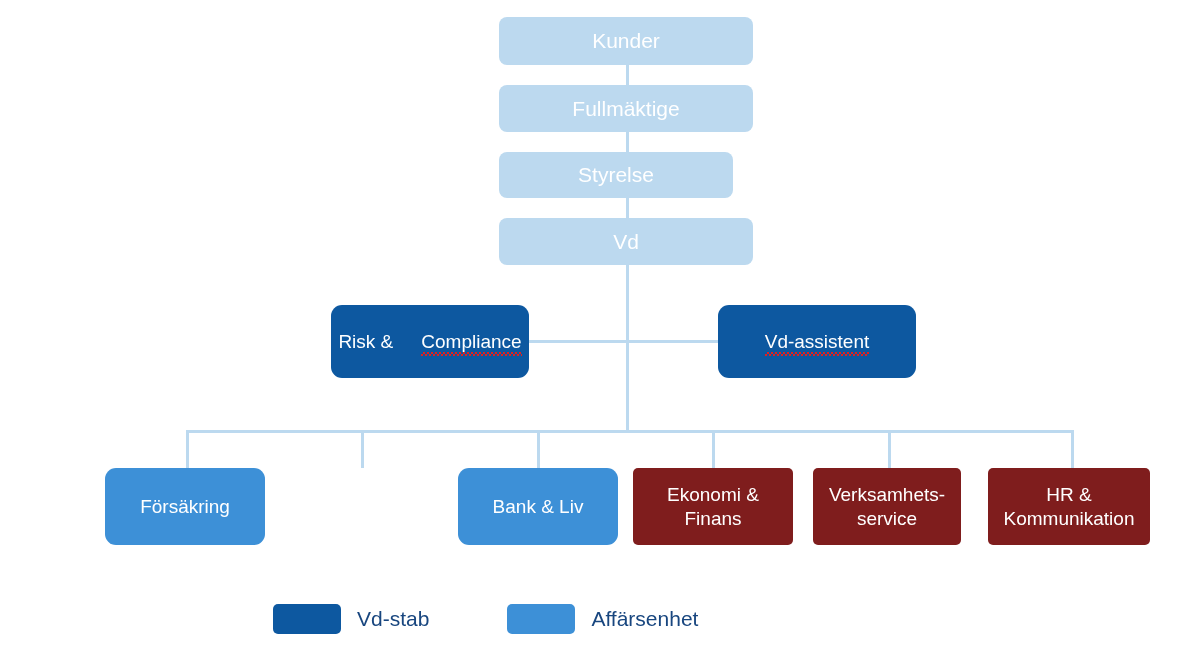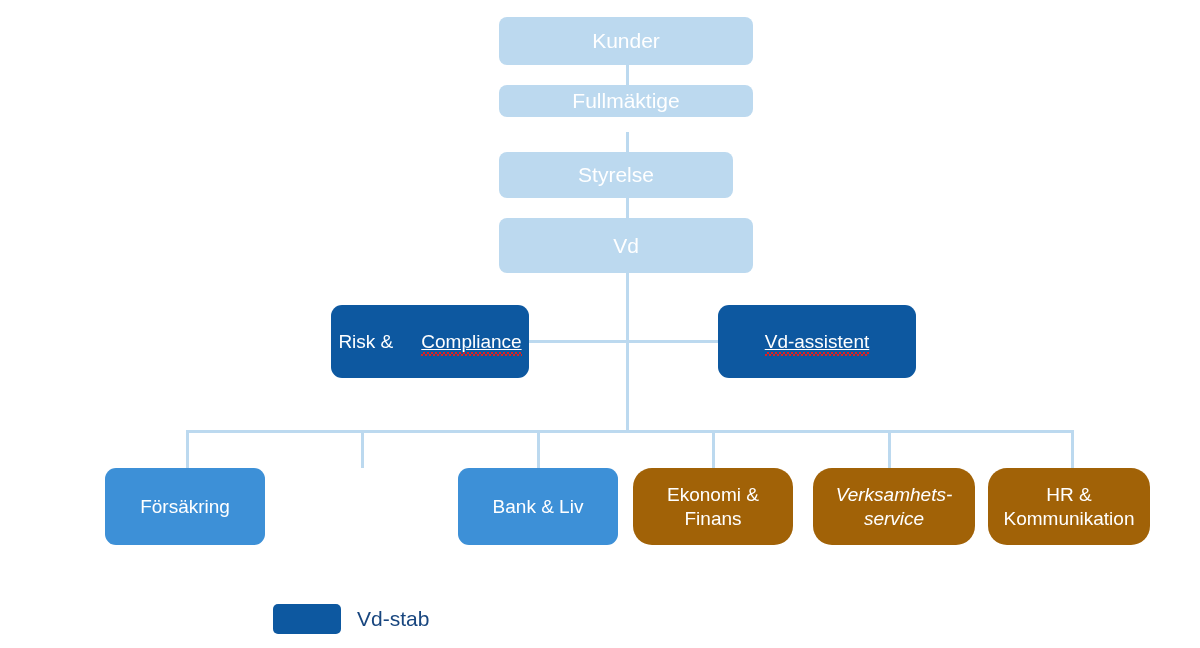--- a/index.html
+++ b/index.html
@@ -52,30 +52,29 @@
     font-size: 19px;
     border-radius: 11px;
     gap: 28px;
   }
   .node.mid {
     background: #3d90d7;
     font-size: 19px;
     border-radius: 11px;
   }
   .node.red {
-    background: #a16207;
+    background: #7f1d1d;
     font-size: 19px;
-    border-radius: 19px;
+    border-radius: 5px;
   }
 
   
   .squiggle {
     position: relative;
     display: inline-block;
-    text-decoration: underline;
   }
   .squiggle::after {
     content: "";
     position: absolute;
     left: 0;
     right: 0;
     bottom: -3px;
     height: 4px;
     background-image:
       radial-gradient(circle at 1px 3px, #e02020 1.1px, transparent 1.3px),
@@ -131,56 +130,60 @@
   <div class="conn h" style="left:153px; top:430px; width:888px;"></div>
   <div class="conn v" style="left:153px; top:430px; height:38px;"></div>
   <div class="conn v" style="left:328px; top:430px; height:38px;"></div>
   <div class="conn v" style="left:504px; top:430px; height:38px;"></div>
   <div class="conn v" style="left:679px; top:430px; height:38px;"></div>
   <div class="conn v" style="left:855px; top:430px; height:38px;"></div>
   <div class="conn v" style="left:1038px; top:430px; height:38px;"></div>
 
   <div class="node light" style="left:466px; top:17px; width:254px; height:48px;">Kunder</div>
 
-  <div class="node light" style="left:466px; top:85px; width:254px; height:32px;">Fullmäktige</div>
+  <div class="node light" style="left:466px; top:85px; width:254px; height:47px;">Fullmäktige</div>
 
   <div class="node light" style="left:466px; top:152px; width:234px; height:46px;">Styrelse</div>
 
-  <div class="node light" style="left:466px; top:218px; width:254px; height:55px;">Vd</div>
+  <div class="node light" style="left:466px; top:218px; width:254px; height:47px;">Vd</div>
 
   <div class="node navy" style="left:298px; top:305px; width:198px; height:73px;">
     <span>Risk &amp; </span><span class="squiggle">Compliance</span>
   </div>
 
   <div class="node navy" style="left:685px; top:305px; width:198px; height:73px;align-items:center;">
     <span class="squiggle">Vd-assistent</span>
   </div>
 
   <div class="node mid" style="left:72px; top:468px; width:160px; height:77px;">Försäkring</div>
 
 
   <div class="node mid" style="left:425px; top:468px; width:160px; height:77px;text-align:right;">Bank &amp; Liv</div>
 
   <div class="node red" style="left:600px; top:468px; width:160px; height:77px;">Ekonomi &amp;
 Finans</div>
 
-  <div class="node red" style="left:780px; top:468px; width:162px; height:77px;font-style:italic;">Verksamhets-
+  <div class="node red" style="left:780px; top:468px; width:148px; height:77px;">Verksamhets-
 service</div>
 
   <div class="node red" style="left:955px; top:468px; width:162px; height:77px;">HR &amp;
 Kommunikation</div>
 
   <div id="legend">
 
     <div class="legend-item">
       <span class="legend-swatch" style="background:#0d58a0;"></span>
       <span class="legend-label">Vd-stab</span>
     </div>
 
     <div class="legend-gap-a"></div>
 
+    <div class="legend-item">
+      <span class="legend-swatch" style="background:#3d90d7;"></span>
+      <span class="legend-label">Affärsenhet</span>
+    </div>
 
     <div class="legend-gap-b"></div>
 
 
   </div>
 
 </div>
 
 </body></html>

